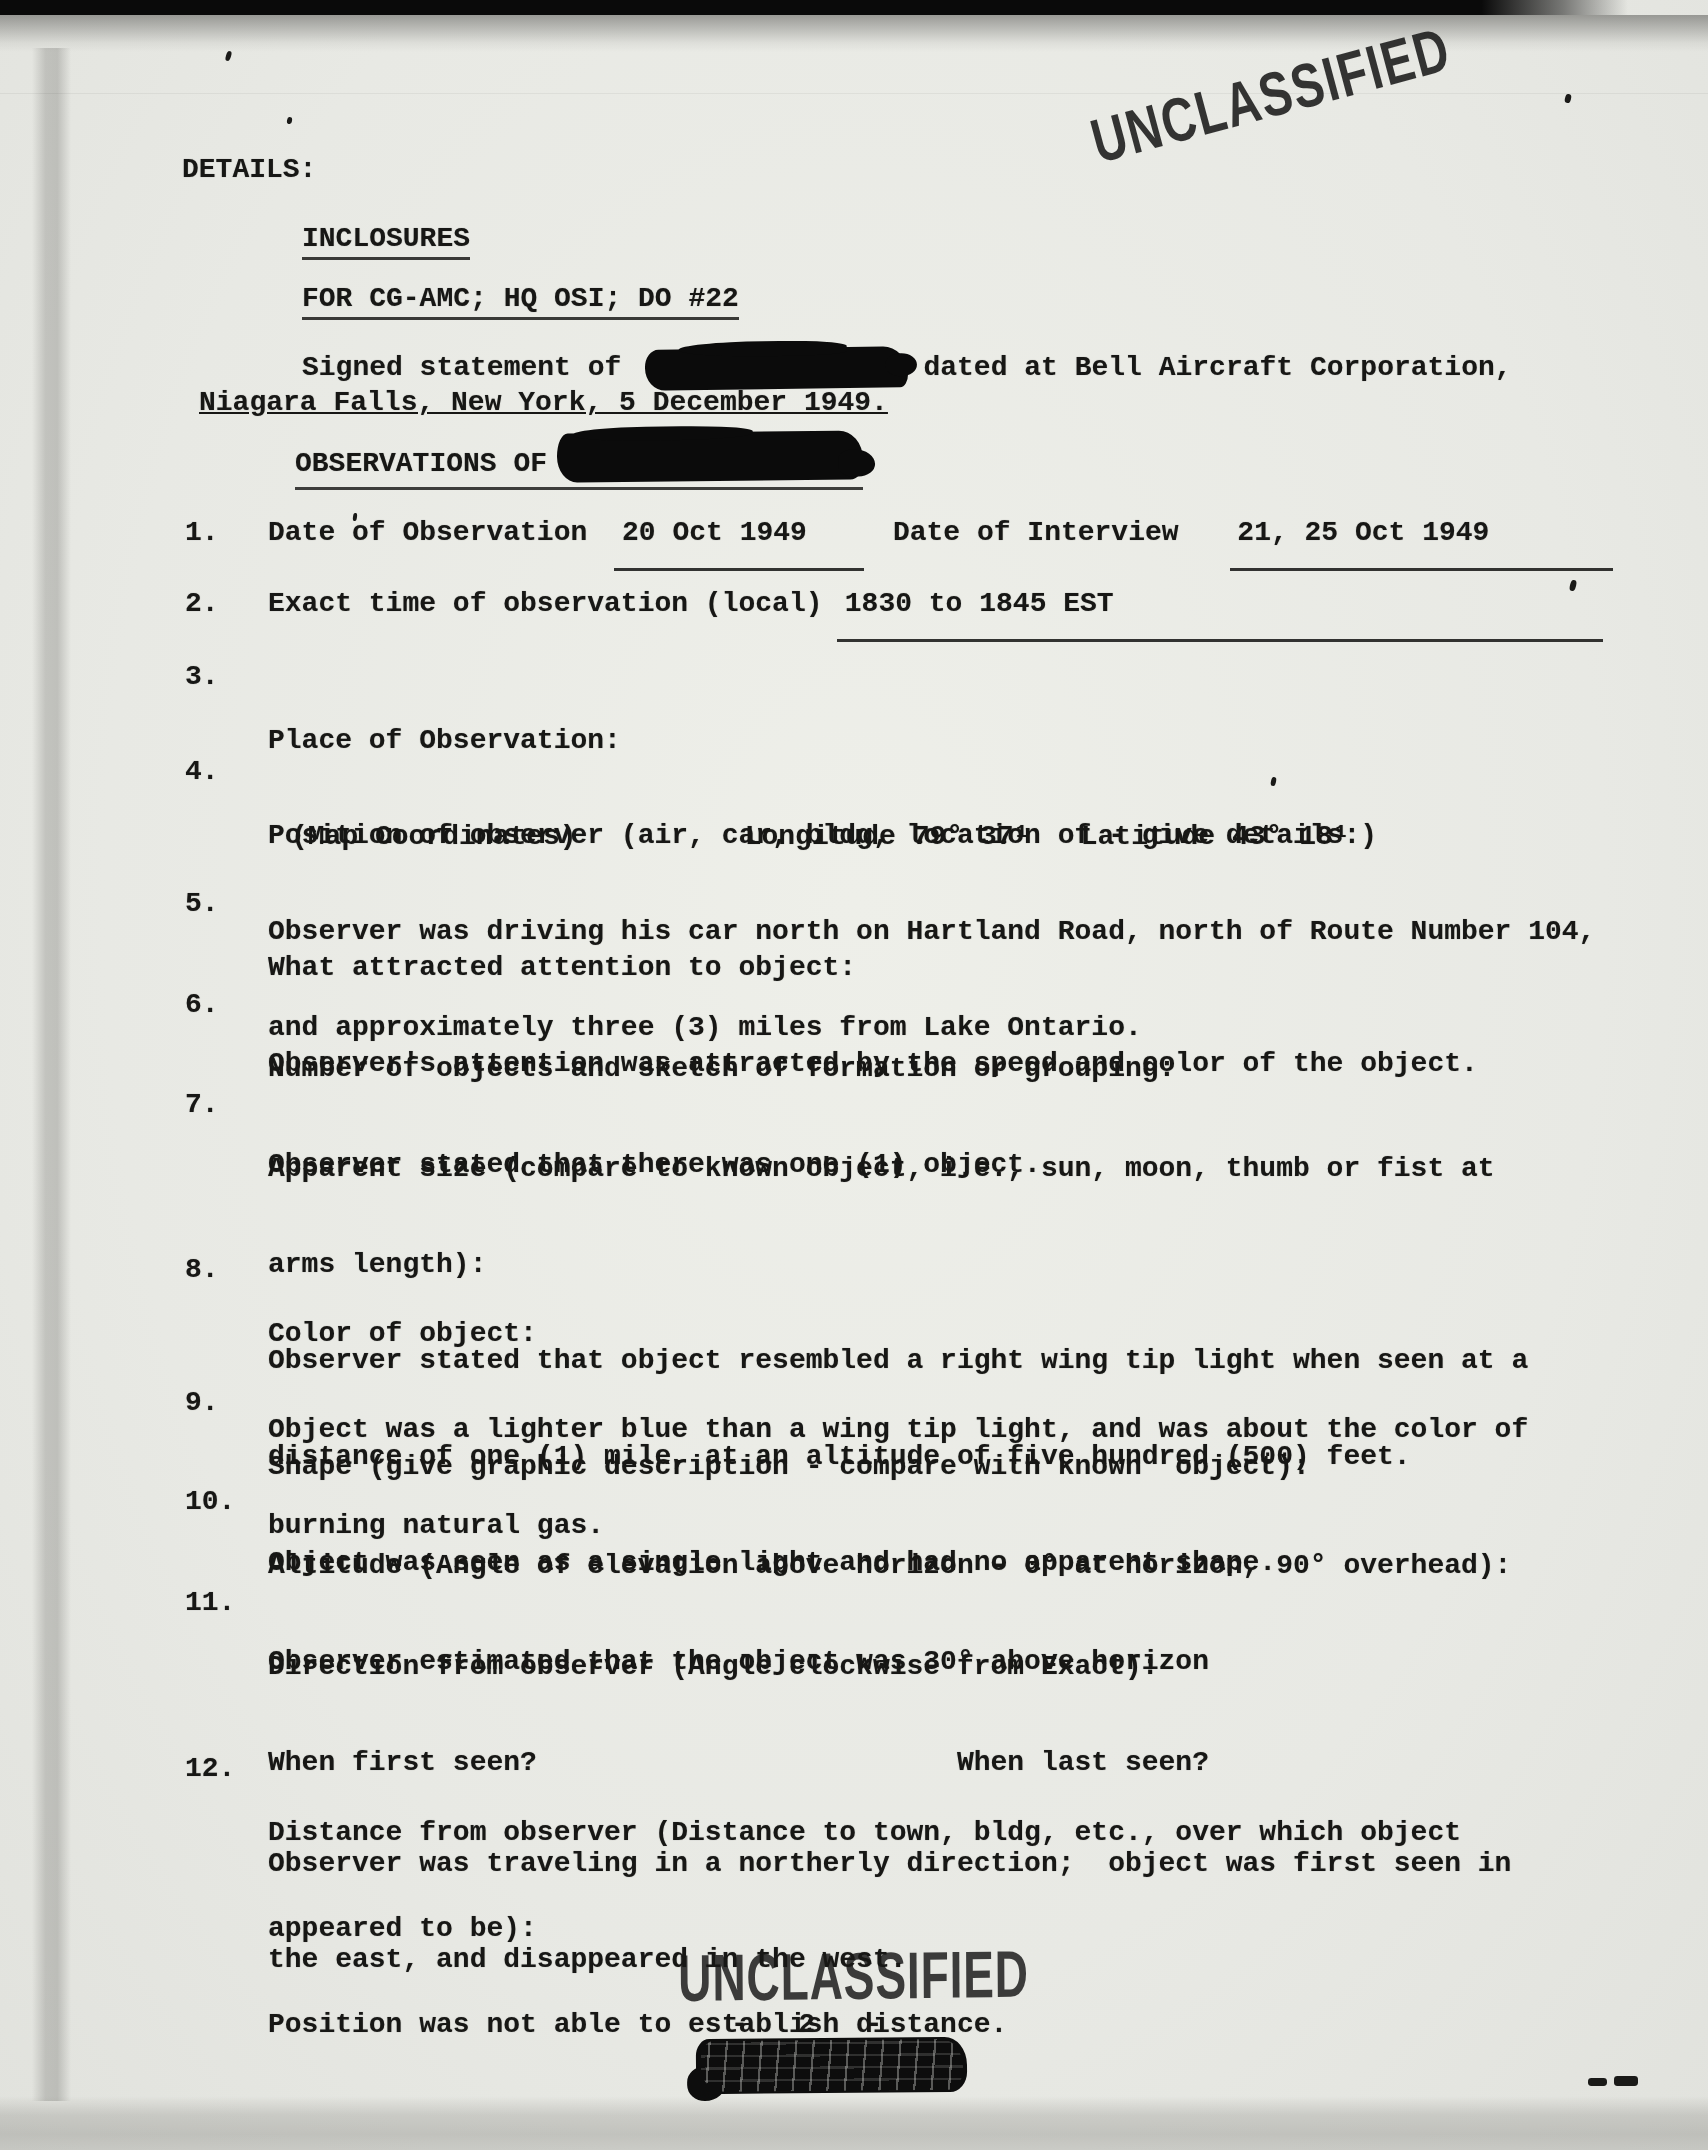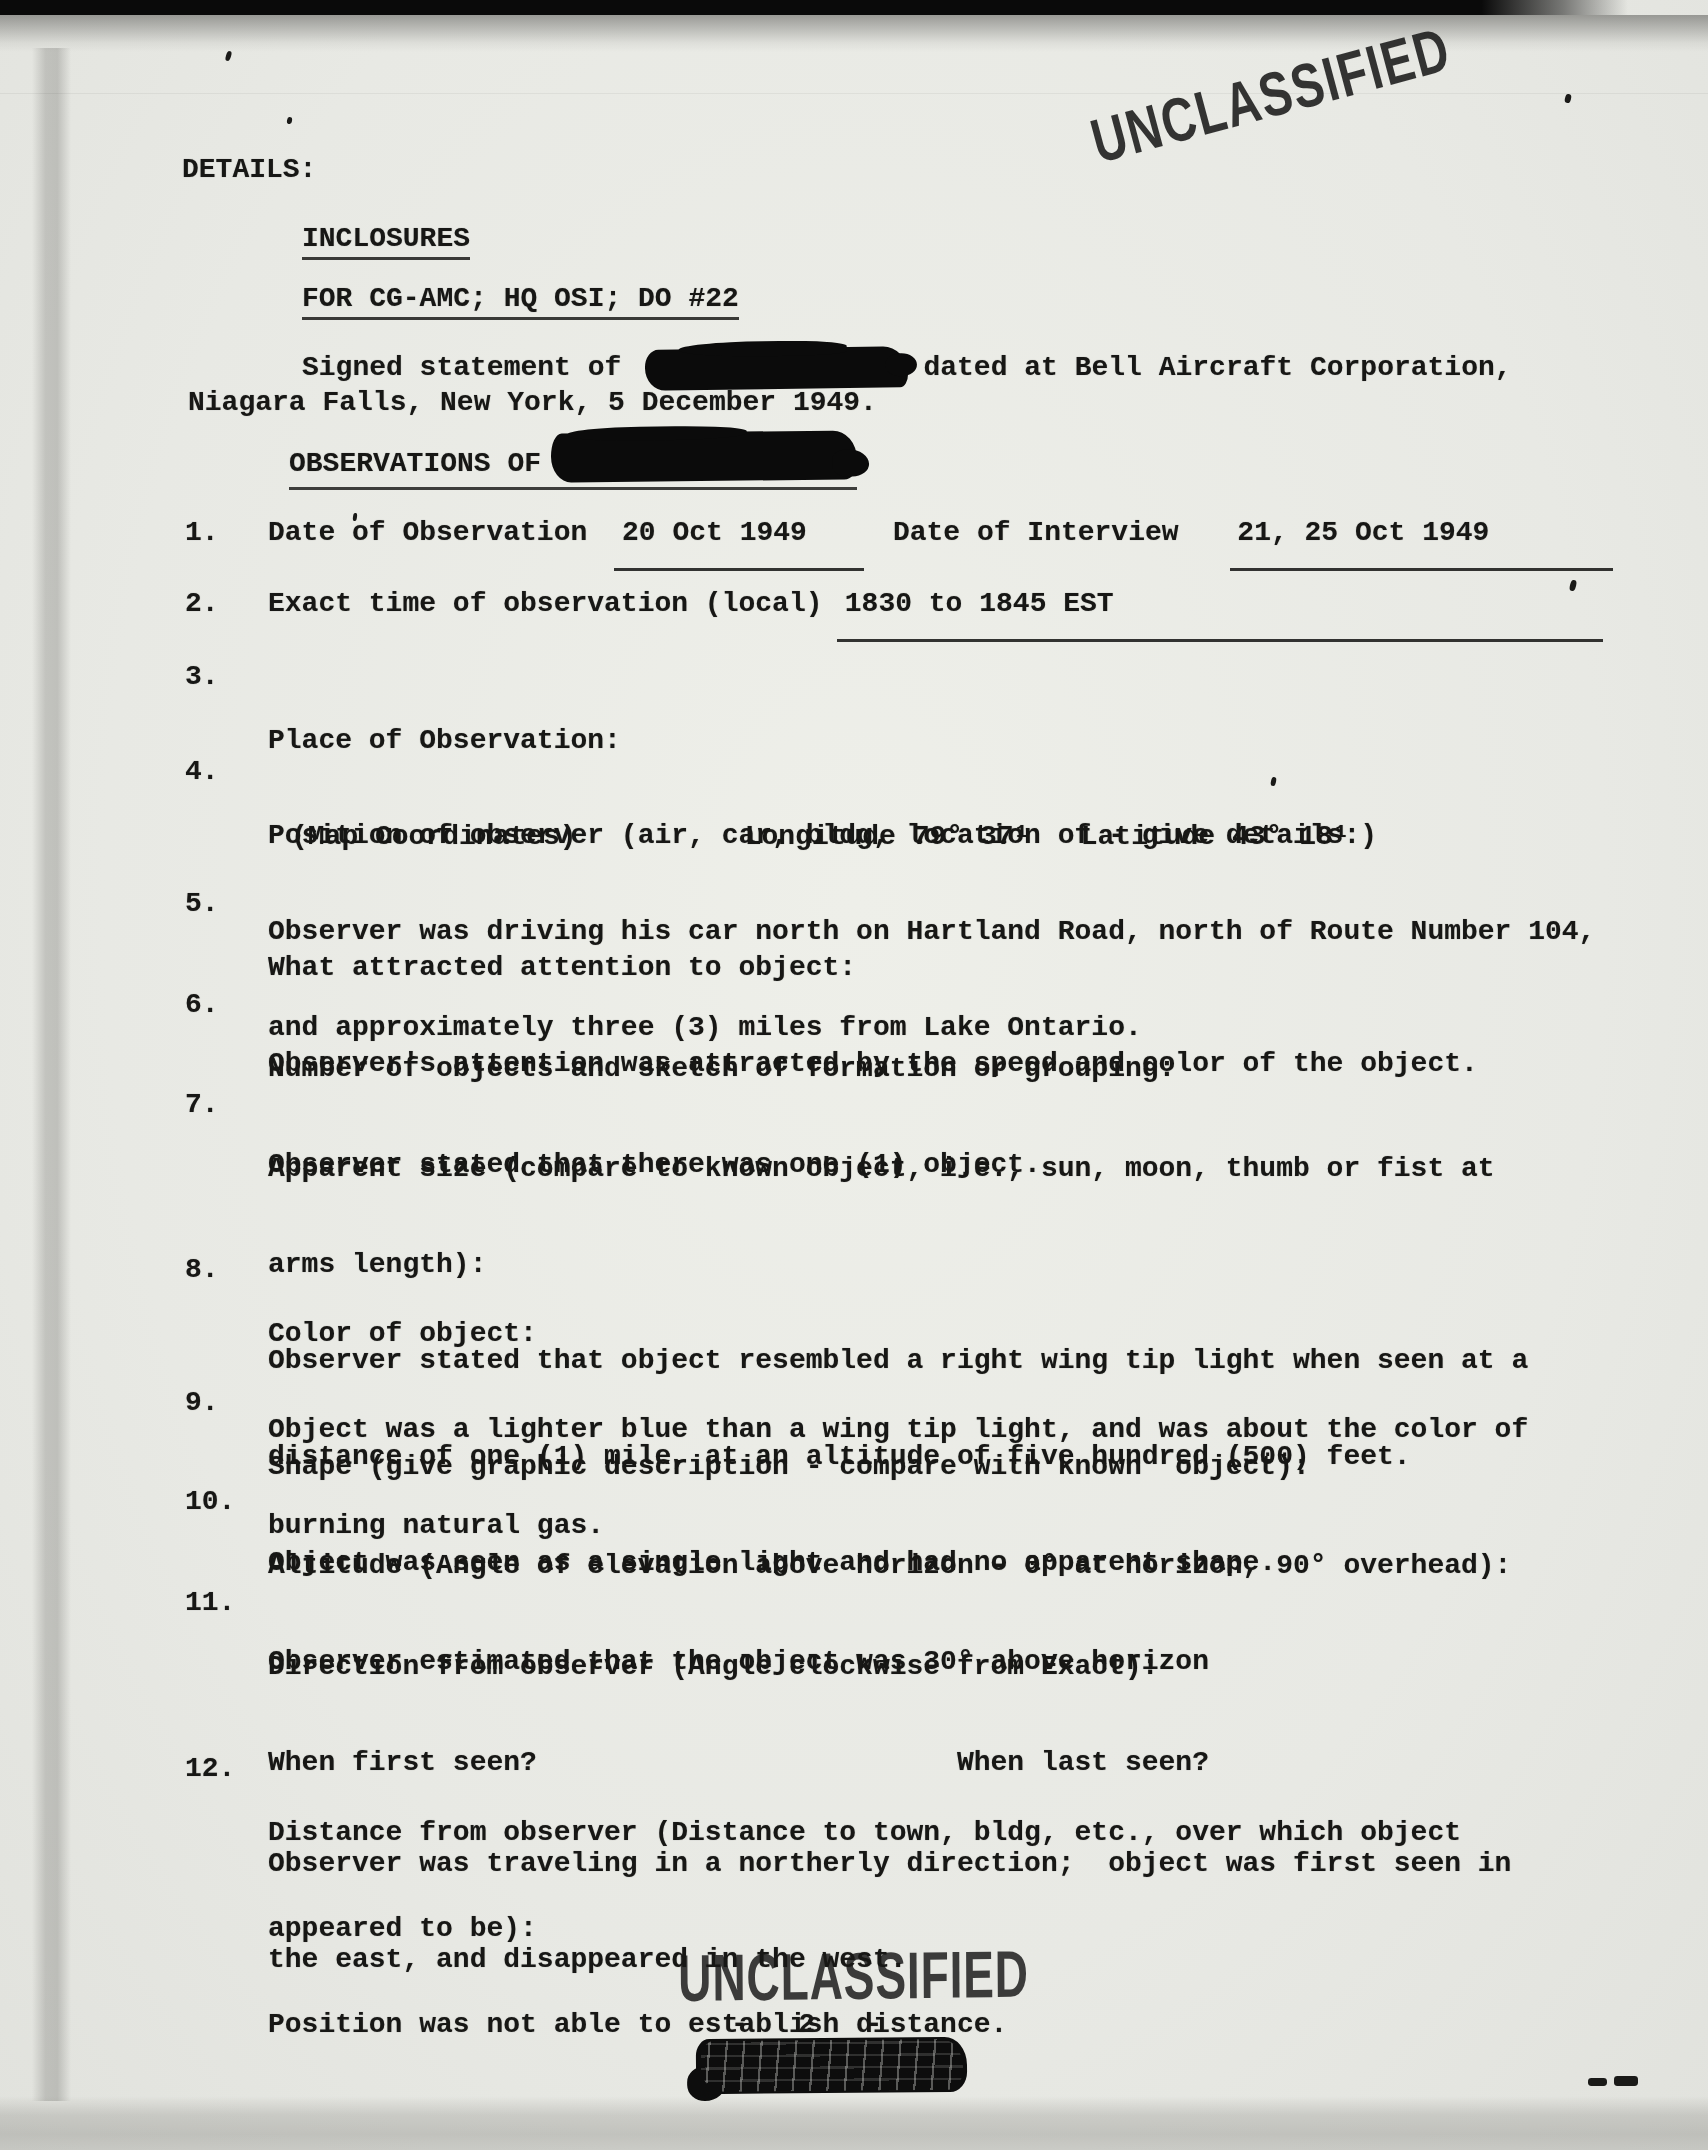--- a/index.html
+++ b/index.html
@@ -33,22 +33,22 @@
   #stamp-top{left:1093px;top:112px;font-size:62px;letter-spacing:2.2px;
     color:rgba(25,25,25,.88);transform:rotate(-15deg) scaleX(0.76);transform-origin:0 50%;}
   #stamp-bottom{left:678px;top:1945px;font-size:66px;letter-spacing:1.1px;
     color:rgba(28,28,28,.85);transform:scaleX(0.70) rotate(-0.5deg);transform-origin:0 0;}
 
   
   #details{left:182px;top:154px;}
   #h-inclosures{left:302px;top:223px;}
   #h-for{left:302px;top:283px;}
   #stmt-line1{left:302px;top:348px;}
-  #stmt-line2{left:188px;top:387px;}
-  #obs-wrap{left:289px;top:432px;border-bottom:3.9px solid rgba(18,18,16,.80);
+  #stmt-line2{left:199px;top:387px;text-decoration:underline;}
+  #obs-wrap{left:295px;top:432px;border-bottom:3.9px solid rgba(18,18,16,.80);
             padding-bottom:5.6px;display:inline-block;}
   #page-number{left:731px;top:2009px;}
 
   
   .redact{background:#0b0b0b;display:inline-block;position:relative;}
   #redact1{width:263px;height:41px;vertical-align:-14.5px;margin:0 15.7px 0 23.5px;
     border-radius:17px 31px 10px 25px / 22.4px 34px 17px 28px;transform:rotate(-0.8deg);}
   #redact1::after{content:"";position:absolute;right:-9px;top:6.7px;width:32px;height:23.5px;
     background:#0b0b0b;border-radius:50%;}
   #redact1::before{content:"";position:absolute;left:34px;top:-6.7px;width:168px;height:14.5px;

